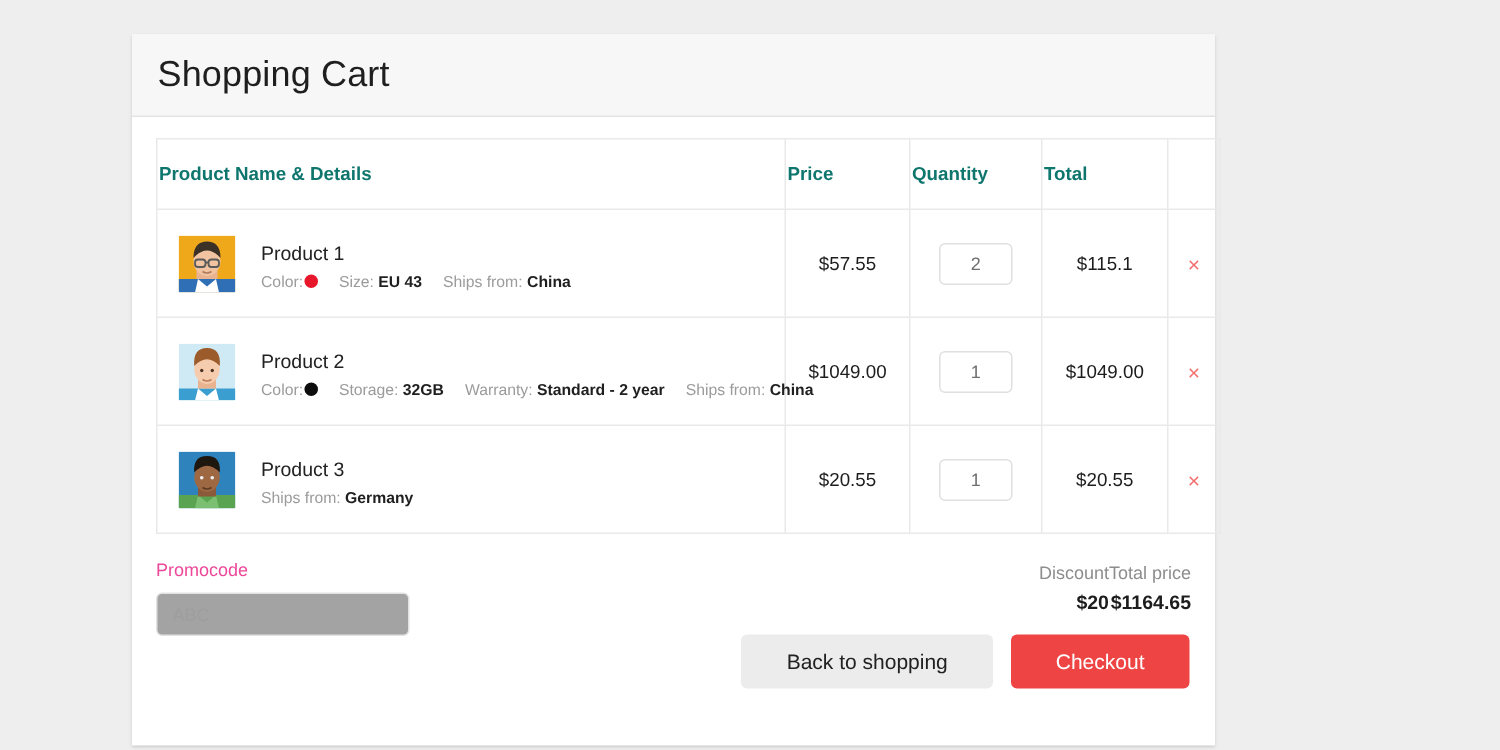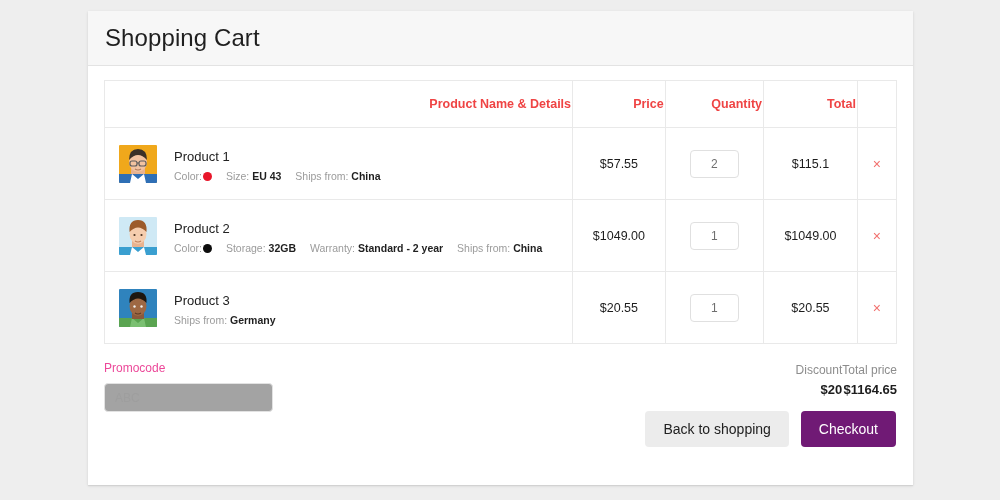--- a/index.html
+++ b/index.html
@@ -17,22 +17,22 @@
     position: relative;
     width: 1000px;
     height: 500px;
     background: #eeeeee;
     overflow: hidden;
   }
 
   .cart-card {
     position: absolute;
     left: 88px;
-    top: 11px;
-    width: 825px;
+    top: 23px;
+    width: 722px;
     height: 474px;
     background: #ffffff;
     box-shadow: 0 1px 3px rgba(0,0,0,0.10), 0 1px 1px rgba(0,0,0,0.06);
   }
 
   
   .card-header {
     height: 55px;
     background: #f7f7f7;
     border-bottom: 1px solid #e3e3e3;
@@ -56,23 +56,23 @@
     border-collapse: collapse;
     table-layout: fixed;
   }
   table.cart-table th,
   table.cart-table td {
     border: 1px solid #e9e9e9;
   }
   thead th {
     font-size: 12.5px;
     font-weight: bold;
-    color: #ef4444;
+    color: #0f766e;
     height: 47px;
-    text-align: right;
+    text-align: left;
     vertical-align: middle;
   }
   .col-details { width: 419px; }
   .col-price   { width: 83px; }
   .col-qty     { width: 88px; }
   .col-total   { width: 84px; }
   .col-remove  { width: 35px; }
 
   tbody td {
     height: 72px;
@@ -208,31 +208,31 @@
     bottom: 17px;
     display: flex;
     gap: 12px;
   }
   .btn {
     border: 0;
     border-radius: 4px;
     font-family: "Liberation Sans", sans-serif;
     font-size: 14px;
     cursor: pointer;
-    padding: 0 18px;
+    padding: 0 30px;
     height: 36px;
     line-height: 36px;
     margin-top: 19px;
   }
   .btn-secondary {
     background: #ececec;
     color: #212121;
   }
   .btn-primary {
-    background: #701a75;
+    background: #ef4444;
     color: #ffffff;
   }
 </style>
 </head>
 <body>
 
 <div class="page">
 
   <div class="cart-card">
 

